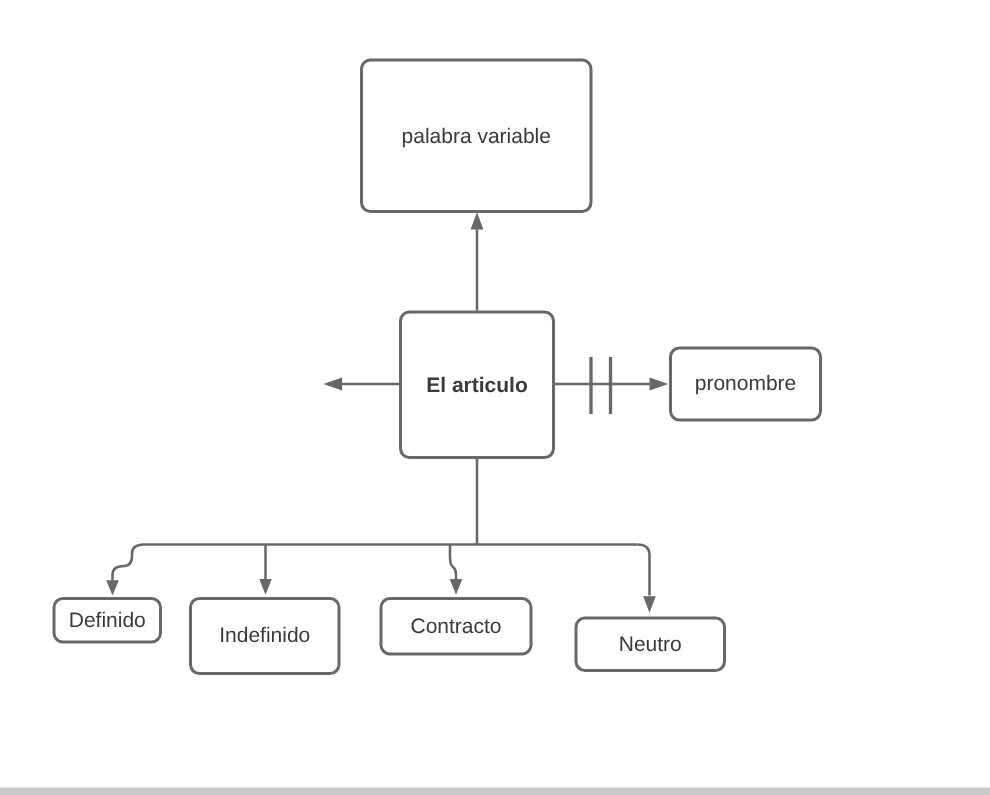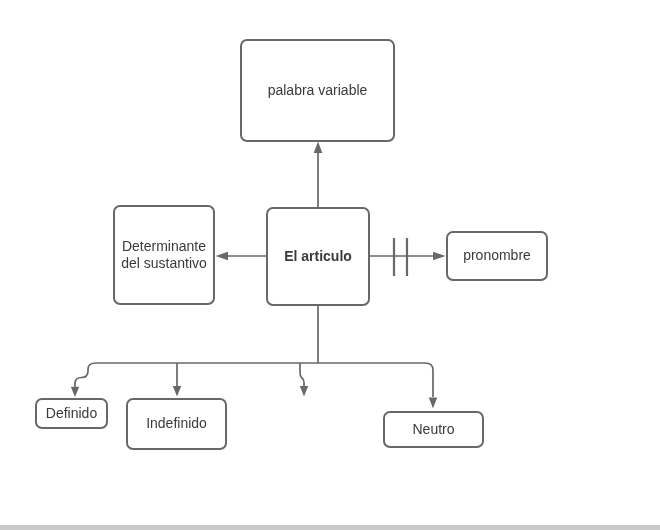--- a/index.html
+++ b/index.html
@@ -22,21 +22,21 @@
   }
   .node {
     position: absolute;
     box-sizing: border-box;
     background: #ffffff;
     border: 2px solid #686868;
     border-radius: 7px;
     display: flex;
     align-items: center;
     justify-content: center;
-    text-align: center;
+    text-align: left;
     color: #3a3a3a;
     font-size: 14px;
     line-height: 1.25;
     padding: 2px;
   }
   .node-palabra   { left: 240px; top: 39px;  width: 155px; height: 103px; }
   .node-determ    { left: 113px; top: 205px; width: 102px; height: 100px; }
   .node-articulo  { left: 266px; top: 207px; width: 104px; height: 99px; font-weight: bold; }
   .node-pronombre { left: 446px; top: 231px; width: 102px; height: 50px; }
   .node-definido  { left: 35px;  top: 398px; width: 73px;  height: 31px; }
@@ -100,40 +100,40 @@
         <path d="M425 363 Q433 363 433 370 V397"></path>
         <polygon points="433,408.5 428.8,397.5 437.2,397.5" fill="#686868" stroke="none"></polygon>
       </g>
     </g>
   </svg>
 
   <div class="node node-palabra">
     <span>palabra variable</span>
   </div>
 
-  <div class="node node-determ">
-    <span>Determinante del sustantivo</span>
-  </div>
 
   <div class="node node-articulo">
     <span>El articulo</span>
   </div>
 
   <div class="node node-pronombre">
     <span>pronombre</span>
   </div>
 
   <div class="node node-definido">
     <span>Definido</span>
   </div>
 
   <div class="node node-indef">
     <span>Indefinido</span>
   </div>
 
+  <div class="node node-contracto">
+    <span>Contracto</span>
+  </div>
 
   <div class="node node-neutro">
     <span>Neutro</span>
   </div>
 
   <div class="bottom-bar"></div>
 
 </div>
 
 </body></html>

